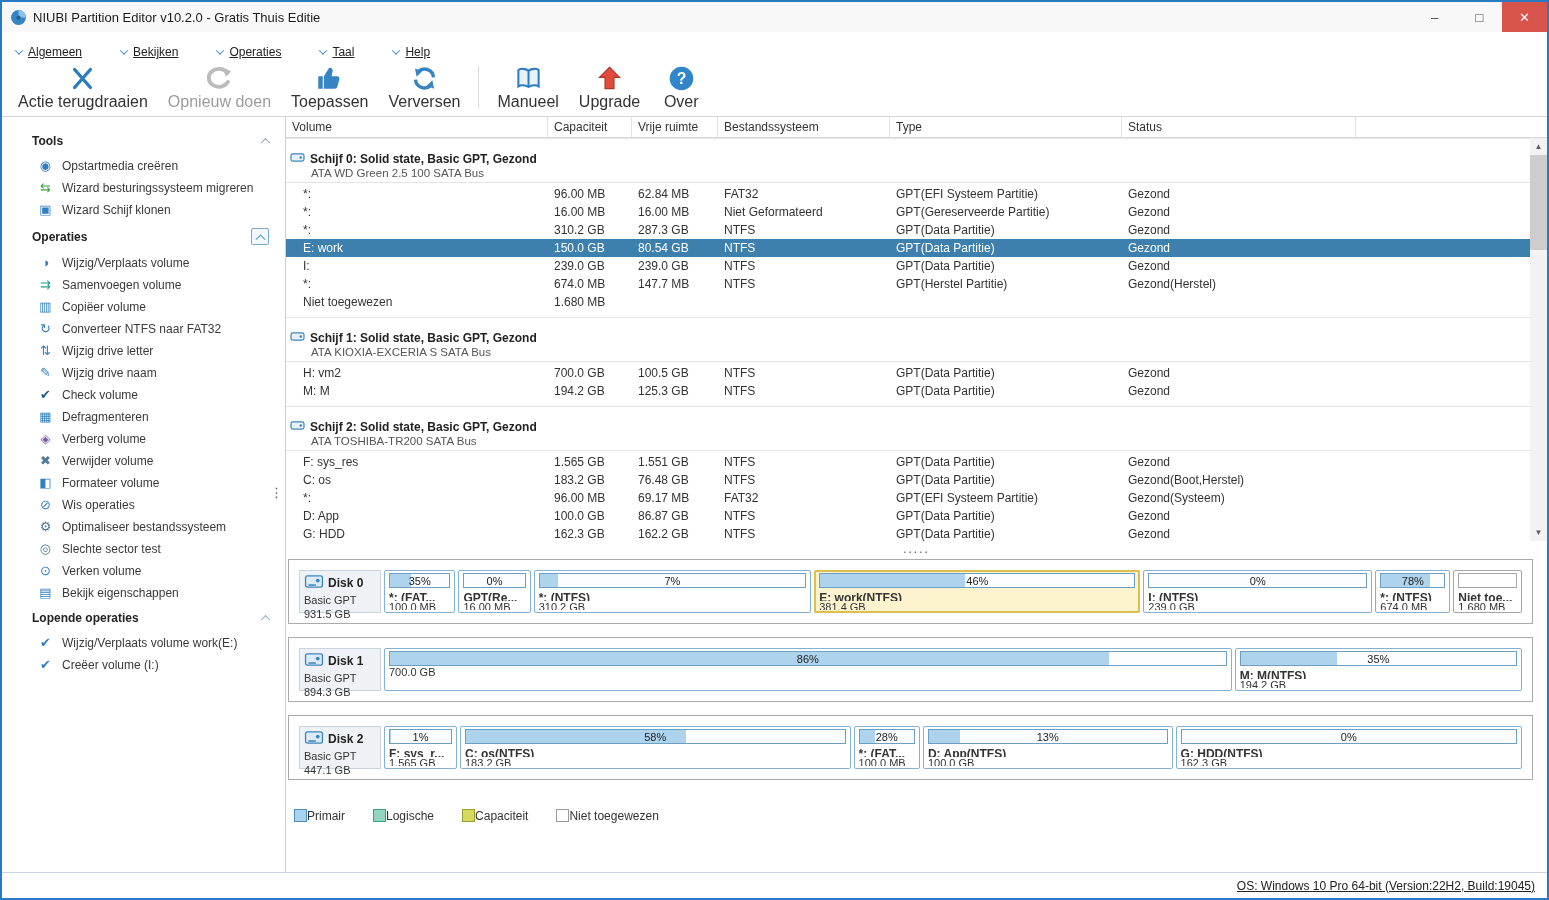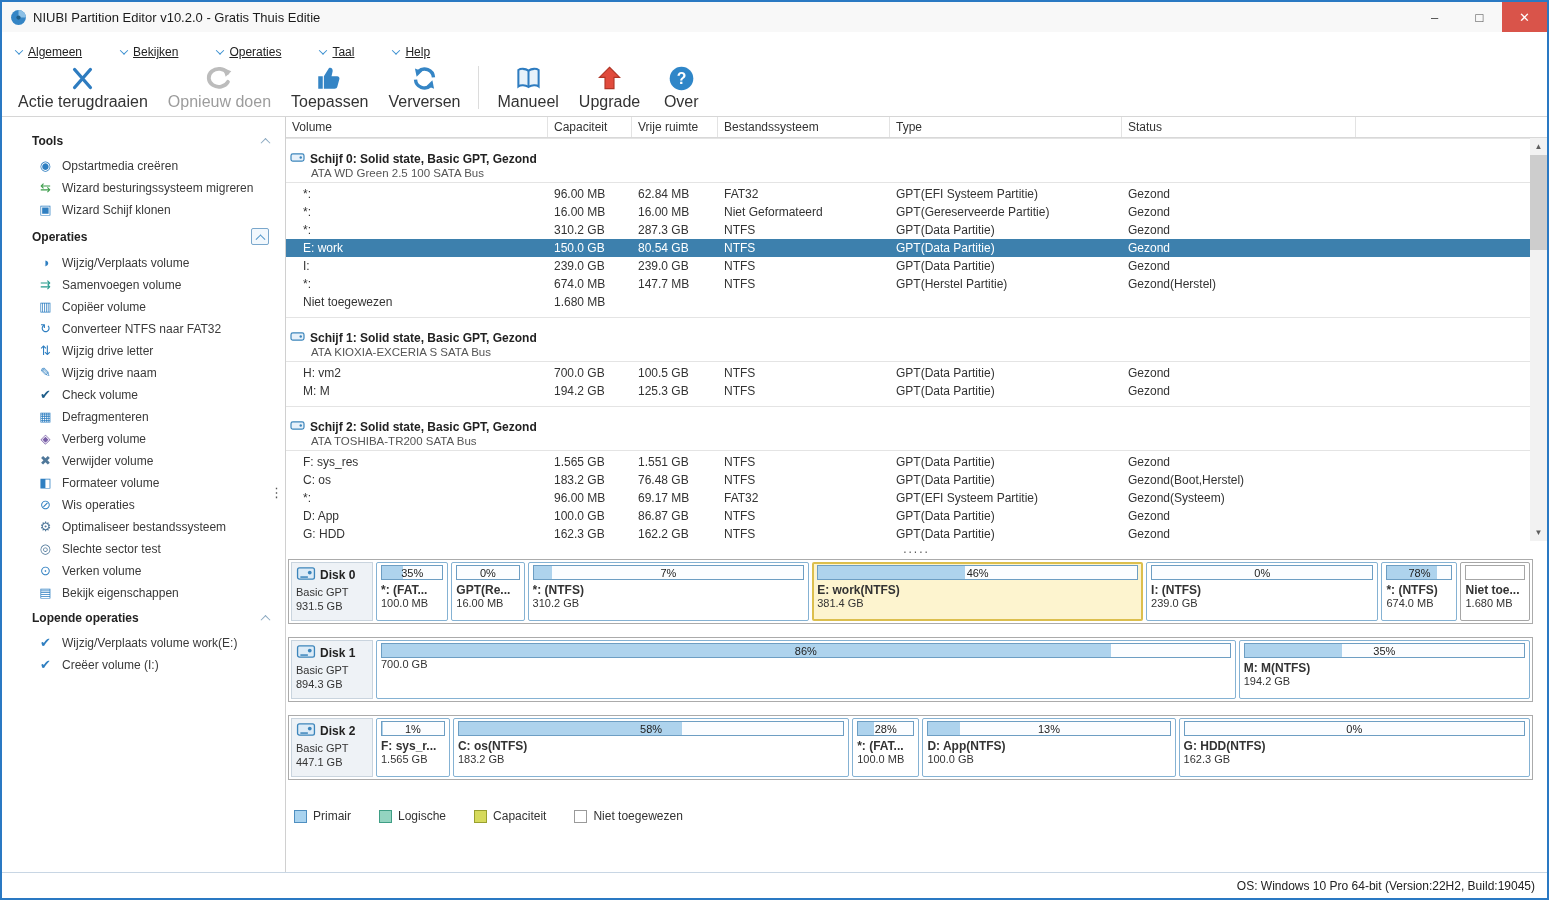--- a/index.html
+++ b/index.html
@@ -58,39 +58,39 @@
   .vrow.selected { background:#3d80ad; color:#fff; }
   
   .vscroll { position:absolute; top:21px; right:0; bottom:0; width:17px; background:#f2f2f2; display:flex; flex-direction:column; }
   .vs-btn { height:17px; display:flex; align-items:center; justify-content:center; font-size:8px; color:#5e5e5e; }
   .vs-track { flex:1; position:relative; }
   .vs-thumb { position:absolute; top:0; left:0; right:0; height:95px; background:#cdcdcd; }
   
   .hsplit { height:16px; display:flex; align-items:center; justify-content:center; color:#555; letter-spacing:2px; cursor:default; }
   
   .diskmap { padding:2px 14px 0 2px; }
-  .disk-row { display:flex; border:1px solid #ababab; margin-bottom:13px; padding:2px; height:65px; background:#fff; }
+  .disk-row { display:flex; border:1px solid #ababab; margin-bottom:13px; padding:10px; height:65px; background:#fff; }
   .disk-info { flex:0 0 82px; background:#eef2f6; border:1px solid #c9d4de; margin-right:3px; padding:3px 4px; font-size:11px; color:#333; cursor:default; }
   .di-top { display:flex; align-items:center; gap:4px; font-weight:bold; font-size:12px; color:#222; }
   .di-line { margin-top:2px; white-space:nowrap; }
   .blocks { flex:1; display:flex; gap:3px; min-width:0; }
   .block { border:1px solid #85b2d3; border-radius:2px; padding:2px 4px; display:flex; flex-direction:column; min-width:0; background:#fff; cursor:default; }
   .bar { height:15px; border:1px solid #6d9ec3; position:relative; background:#fbfdff; flex:0 0 auto; }
   .bar-fill { position:absolute; top:0; bottom:0; left:0; background:#aed3ed; }
   .bar-pct { position:absolute; top:0; left:0; right:0; bottom:0; text-align:center; font-size:11px; line-height:14px; color:#222; }
   .blk-label { font-weight:bold; white-space:nowrap; overflow:hidden; font-size:12px; margin-top:3px; }
   .blk-size { font-size:11px; color:#333; white-space:nowrap; overflow:hidden; }
   .block.selected { border:2px solid #dcbf4e; background:#fdf4cf; padding:1px 3px; }
   .block.unallocated { border-color:#a6a6a6; }
   .block.unallocated .bar { border-color:#a6a6a6; background:#fff; }
   
   .legend { display:flex; align-items:center; gap:28px; padding:16px 0 10px 6px; }
-  .legend-item { display:flex; align-items:center; gap:6px; }
+  .legend-item { display:flex; align-items:flex-start; }
   .swatch { width:13px; height:13px; border:1px solid #888; display:inline-block; }
-  .statusbar { height:26px; flex:0 0 auto; border-top:1px solid #c8d6e4; display:flex; align-items:center; justify-content:flex-end; padding-right:12px; color:#222; }
+  .statusbar { height:26px; flex:0 0 auto; border-top:1px solid #c8d6e4; display:flex; align-items:center; justify-content:flex-end; padding-right:12px; color:#222;text-decoration:underline; }
 </style>
 </head>
 <body>
 
 <div class="titlebar">
   <span class="app-icon">
     <svg viewBox="0 0 16 16" width="17" height="17">
         <circle cx="8" cy="8" r="7" fill="#3585c5"></circle>
         <path d="M8 8 L8 1 A7 7 0 0 1 15 8 z" fill="#8cc0e6"></path>
         <circle cx="8" cy="8" r="2" fill="#1f5e8a"></circle>

